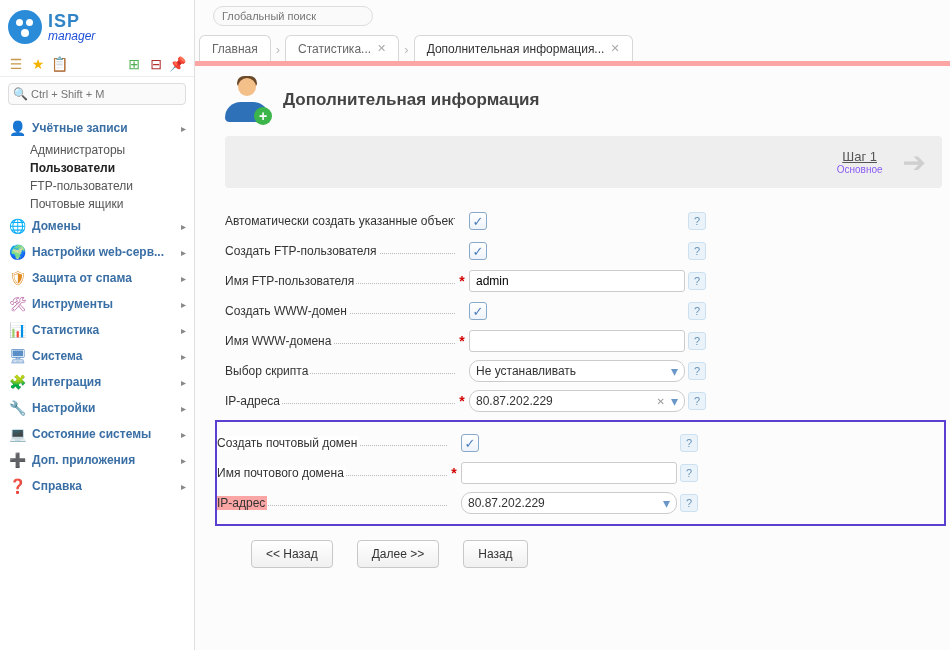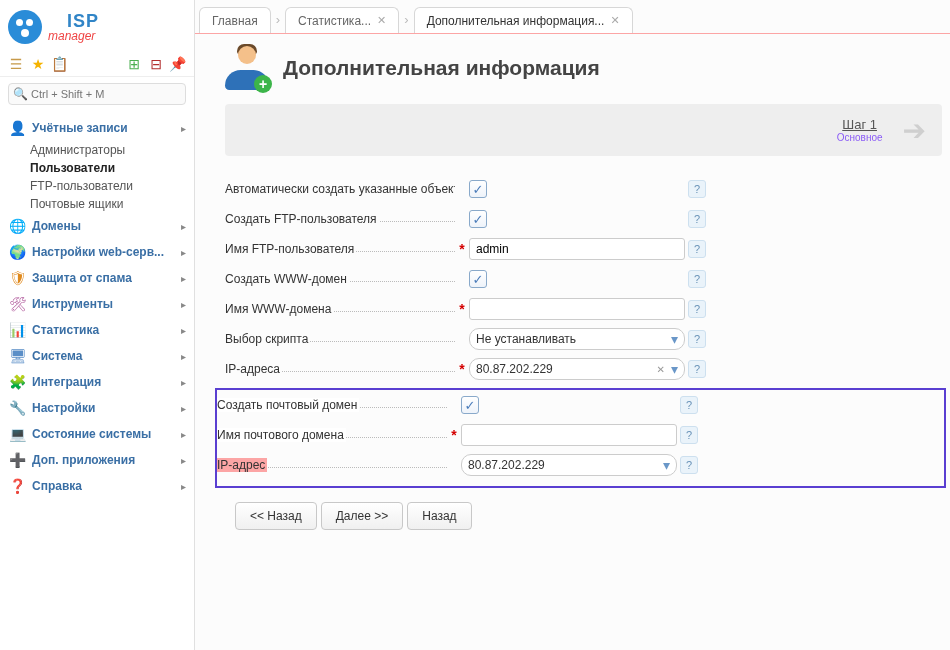--- a/index.html
+++ b/index.html
@@ -10,22 +10,22 @@
 .sidebar { width: 195px; flex-shrink: 0; border-right: 1px solid #e0e0e0; display: flex; flex-direction: column; }
 .main { flex: 1; display: flex; flex-direction: column; background: #fcfcfc; }
 
 
 .logo-area { padding: 10px 8px 8px 8px; display: flex; align-items: center; gap: 6px; }
 .logo-dot { width: 34px; height: 34px; background: #2a8cd8; border-radius: 50%; position: relative; flex-shrink: 0; }
 .logo-dot::before, .logo-dot::after { content: ''; position: absolute; background: #fff; border-radius: 50%; }
 .logo-dot::before { width: 7px; height: 7px; top: 9px; left: 8px; box-shadow: 10px 0 0 #fff; }
 .logo-dot::after { width: 8px; height: 8px; bottom: 7px; left: 13px; }
 .logo-text { display: flex; flex-direction: column; line-height: 1; }
-.logo-text .isp { font-size: 18px; font-weight: bold; color: #3185c7; letter-spacing: 1px; margin-left: 19px; }
-.logo-text .mgr { font-size: 12px; color: #ef4444; font-style: italic; }
+.logo-text .isp { font-size: 18px; font-weight: bold; color: #3185c7; letter-spacing: 1px; }
+.logo-text .mgr { font-size: 12px; color: #1d4ed8; font-style: italic; }
 
 
 .sb-toolbar { padding: 4px 8px; display: flex; align-items: center; gap: 6px; border-bottom: 1px solid #eee; }
 .sb-toolbar .spacer { flex: 1; }
 .tb-icon { width: 16px; height: 16px; display: inline-flex; align-items: center; justify-content: center; cursor: pointer; font-size: 14px; }
 .tb-green { color: #4caf50; }
 .tb-star { color: #f5b301; }
 .tb-clip { color: #8a6d3b; }
 .tb-minus { color: #b32e2e; }
 .tb-pin { color: #888; }
@@ -42,35 +42,35 @@
 .nav-group .arrow { color: #888; font-size: 10px; }
 .nav-icon { width: 16px; height: 16px; display: inline-flex; align-items: center; justify-content: center; font-size: 14px; }
 .nav-sub { padding: 2px 8px 2px 30px; cursor: pointer; color: #555; }
 .nav-sub.active { font-weight: bold; color: #222; }
 
 
 .global-search { padding: 6px 0 6px 18px; }
 .global-search input { width: 160px; padding: 3px 8px; border: 1px solid #ddd; border-radius: 10px; font-size: 11px; color: #999; background: #fafafa; }
 
 
-.tabs-bar { display: flex; align-items: flex-end; gap: 4px; padding: 0 4px; border-bottom: 1px solid #fca5a5; height: 28px; margin-top: 6px; }
+.tabs-bar { display: flex; align-items: flex-end; gap: 4px; padding: 0 4px; border-bottom: 5px solid #fca5a5; height: 28px; margin-top: 6px; }
 .tab { background: #fff; border: 1px solid #d7d7d7; border-bottom: none; border-radius: 6px 6px 0 0; padding: 5px 12px 5px 12px; font-size: 12px; color: #666; display: flex; align-items: center; gap: 6px; cursor: pointer; position: relative; height: 26px; }
 .tab.active { background: #fff; color: #333; z-index: 2; }
 .tab .close-x { color: #aaa; font-size: 11px; cursor: pointer; }
 .tab-sep { color: #bbb; align-self: center; font-size: 13px; margin: 0 1px; }
 
 
 .content { flex: 1; padding: 12px 0 12px 30px; overflow: hidden; }
 .page-head { display: flex; align-items: center; gap: 14px; margin-bottom: 14px; }
 .head-icon { width: 44px; height: 44px; position: relative; }
 .head-icon .body { position: absolute; bottom: 0; left: 0; width: 44px; height: 20px; background: #2e71b8; border-radius: 22px 22px 6px 6px; }
 .head-icon .head { position: absolute; top: 0; left: 13px; width: 18px; height: 18px; background: #f4c08a; border-radius: 50%; }
 .head-icon .hair { position: absolute; top: -2px; left: 12px; width: 20px; height: 10px; background: #6b4a2a; border-radius: 10px 10px 4px 4px; }
 .head-icon .badge { position: absolute; bottom: -3px; right: -3px; width: 18px; height: 18px; background: #3cb54a; border-radius: 50%; color: #fff; font-weight: bold; font-size: 14px; line-height: 18px; text-align: center; }
-.page-title { font-size: 21px; font-weight: bold; color: #444; }
+.page-title { font-size: 17px; font-weight: bold; color: #444; }
 
 
 .step-bar { background: #eeeeee; border-radius: 4px; margin-right: 8px; height: 52px; display: flex; align-items: center; justify-content: flex-end; padding: 0 16px 0 24px; gap: 20px; margin-bottom: 18px; overflow: hidden; }
 .step-txt { text-align: center; }
 .step-txt .s1 { font-size: 13px; color: #555; text-decoration: underline; }
 .step-txt .s2 { font-size: 10px; color: #8b5cf6; }
 .step-arrow { font-size: 28px; color: #cfcfcf; }
 
 
 .section-pill { background: #5c9de0; color: #fff; display: inline-flex; align-items: center; gap: 8px; padding: 5px 14px; border-radius: 14px; font-size: 12px; margin-bottom: 14px; cursor: pointer; }
@@ -87,24 +87,24 @@
 .field-cell input[type=text] { width: 100%; padding: 3px 6px; border: 1px solid #ccc; border-radius: 3px; font-size: 12px; background: #fff; }
 .field-cell .select-wrap { width: 100%; padding: 3px 6px; border: 1px solid #ccc; border-radius: 10px; font-size: 12px; background: #fff; display: flex; align-items: center; gap: 6px; }
 .field-cell .select-wrap .sval { flex: 1; }
 .field-cell .select-wrap .sarr { color: #6a97c8; font-size: 14px; line-height: 1; }
 .field-cell .select-wrap .sx { color: #999; font-size: 10px; }
 .checkbox { width: 18px; height: 18px; border: 1px solid #89a9ca; border-radius: 3px; background: linear-gradient(#fff,#eef3fa); display: inline-flex; align-items: center; justify-content: center; color: #4a7cba; font-size: 13px; cursor: pointer; }
 .help-cell { width: 24px; text-align: center; }
 .help-btn { width: 18px; height: 18px; border: 1px solid #cde0ef; background: #eaf3fa; color: #6a93b8; border-radius: 3px; display: inline-flex; align-items: center; justify-content: center; font-size: 11px; cursor: pointer; }
 
 
-.highlight-box { border: 2px solid #5a3fd1; padding: 0 4px 6px 0; margin: 4px 4px 12px -10px; }
-
-
-.btn-row { display: flex; gap: 4px; margin-top: 14px; margin-left: 10px; }
+.highlight-box { border: 2px solid #5a3fd1; padding: 6px 4px 6px 0; margin: 4px 4px 12px -10px; }
+
+
+.btn-row { display: flex; gap: 24px; margin-top: 14px; margin-left: 26px; }
 .btn { padding: 6px 14px; background: linear-gradient(#fff,#f0f0f0); border: 1px solid #c8c8c8; border-radius: 4px; font-size: 12px; color: #333; cursor: pointer; }
 
 </style>
 </head>
 <body>
 
 <div class="app">
 
   <aside class="sidebar">
     <div class="logo-area">
@@ -192,20 +192,23 @@
         </div>
         <div class="nav-group">
           <span class="nav-icon" style="color:#e8b100">❓</span>
           <span class="lbl">Справка</span>
           <span class="arrow">▸</span>
         </div>
       </nav>
   </aside>
 
   <main class="main">
+    <div class="global-search">
+      <input type="text" placeholder="Глобальный поиск" style="">
+    </div>
 
     <div class="tabs-bar" id="tabs-bar">
         <div class="tab">
           <span>Главная</span>
         </div>
         <span class="tab-sep">›</span>
         <div class="tab">
           <span>Статистика...</span>
           <span class="close-x">✕</span>
         </div>

